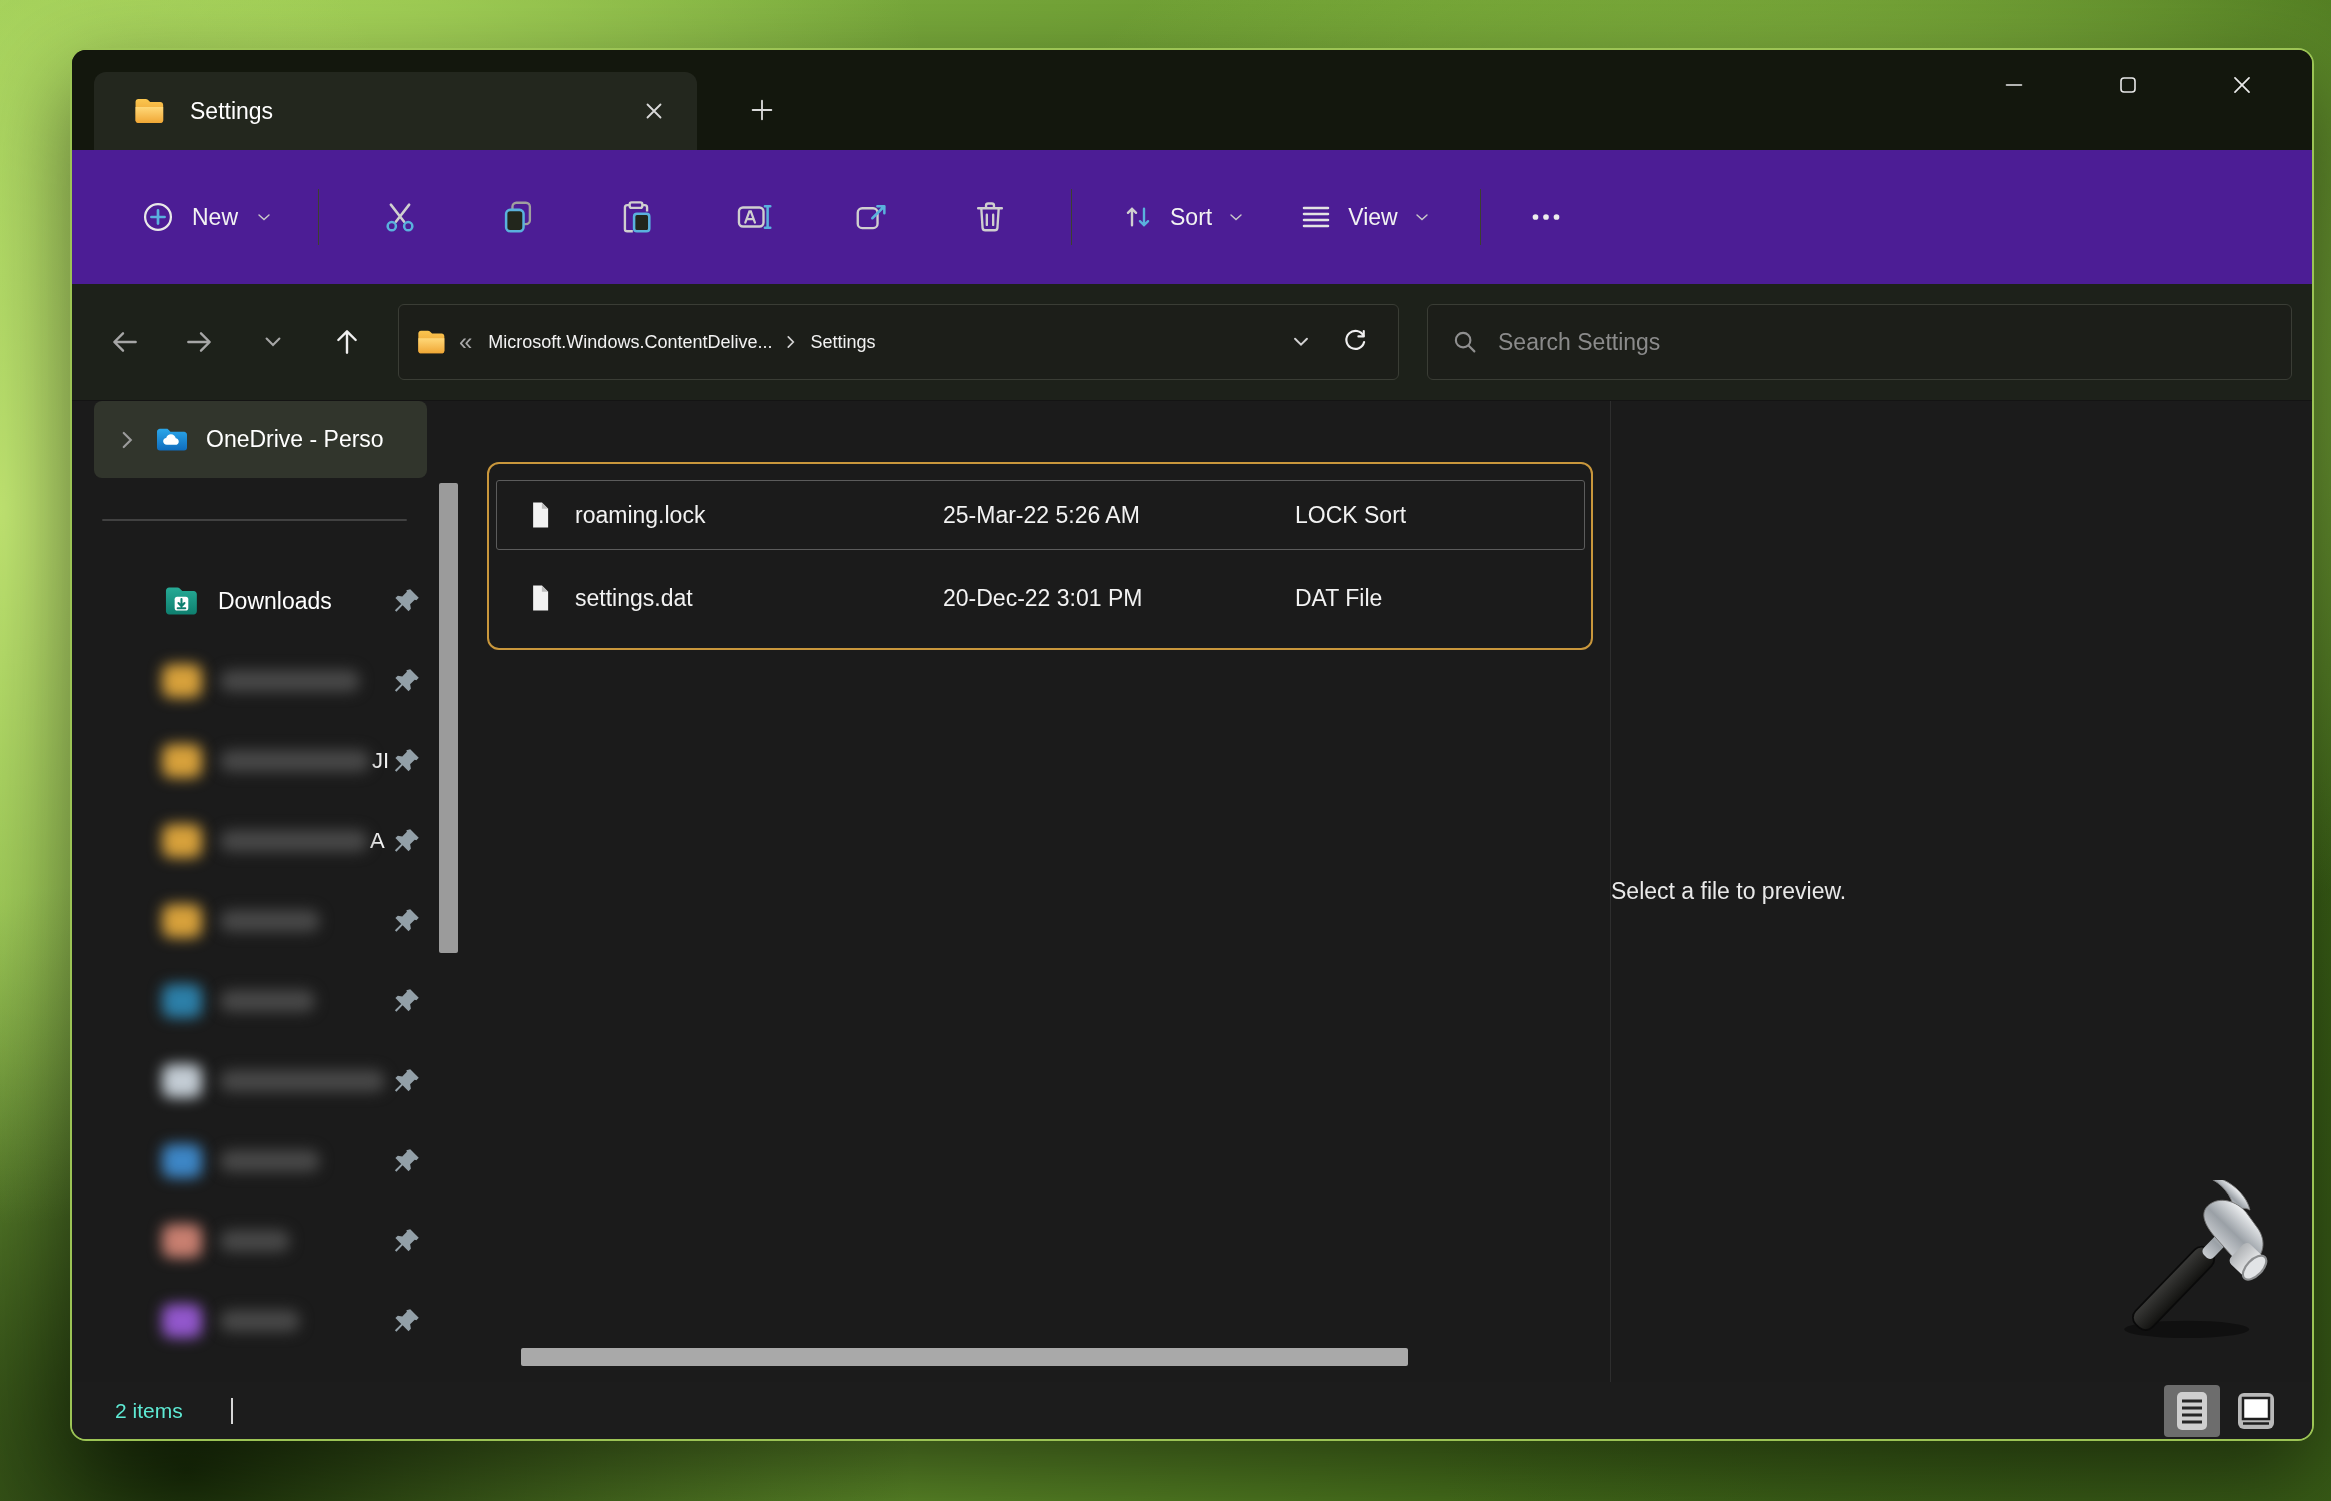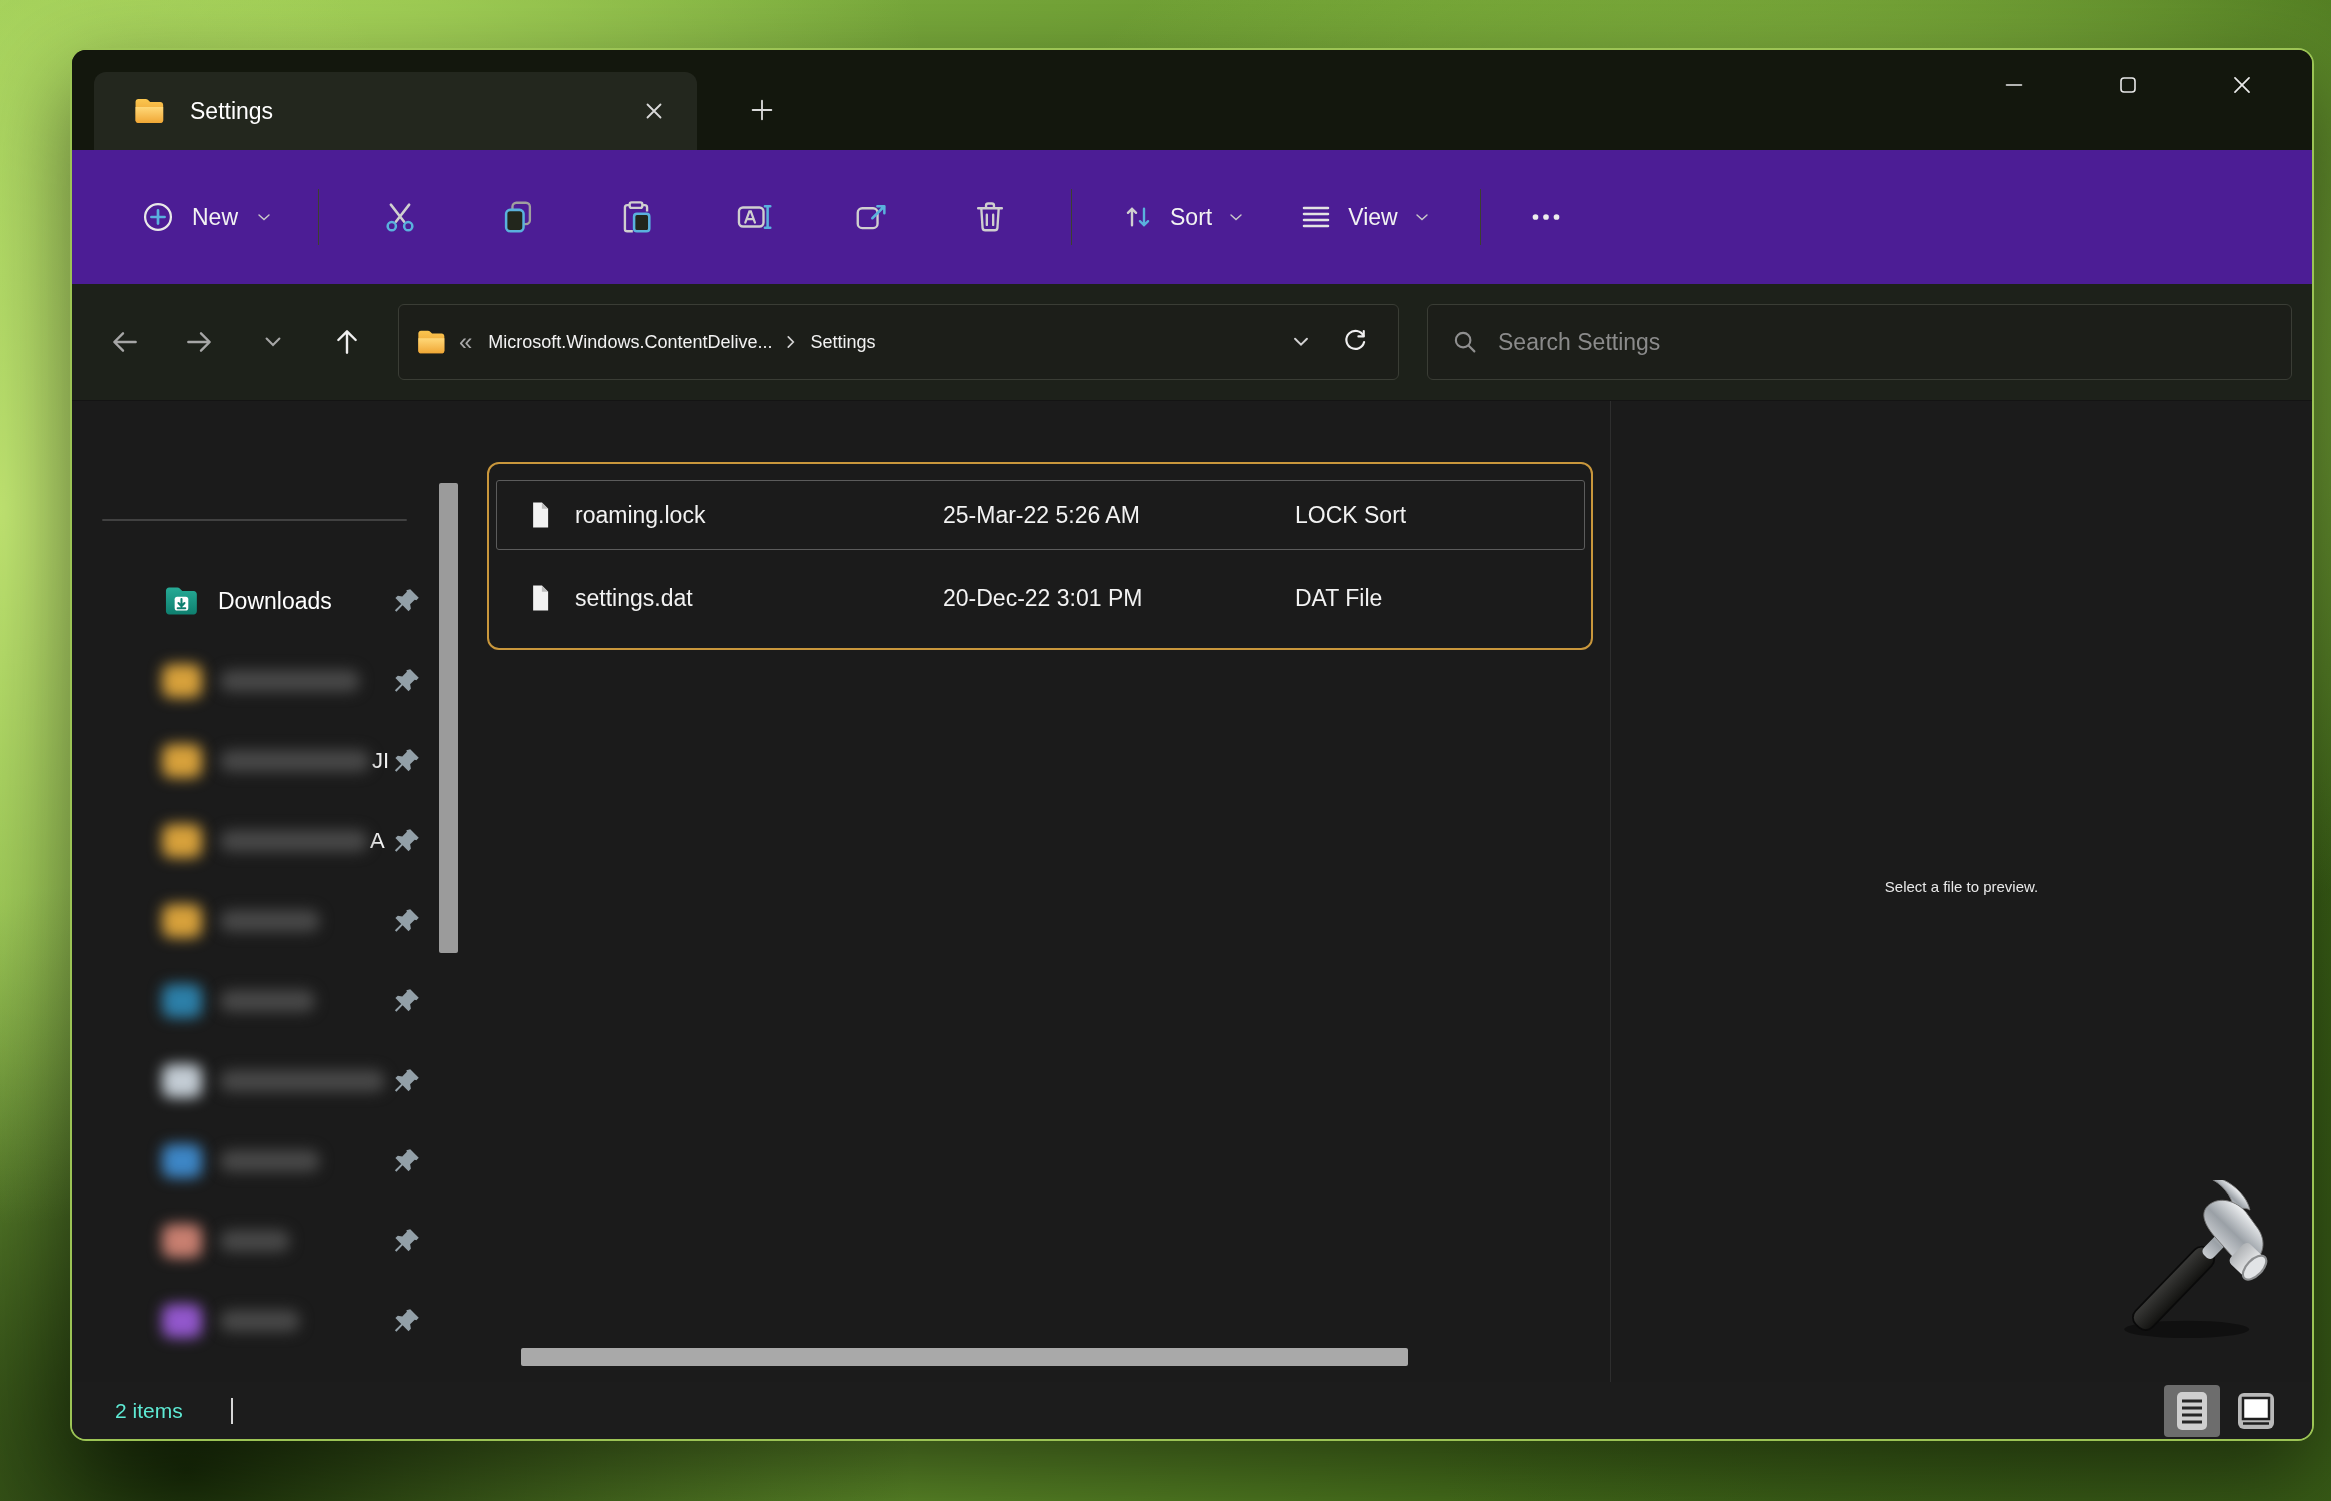--- a/index.html
+++ b/index.html
@@ -80,21 +80,21 @@
       padding-top:16px;box-sizing:content-box}
   .frow{margin:0 6px 13px 7px;height:68px;display:grid;grid-template-columns:428px 359px 308px auto;
       align-items:center;font-size:23px;color:#f2f2f2;border:1px solid transparent;border-radius:3px}
   .frow.focused{border-color:#5c5c5c}
   .fcell-name{display:flex;align-items:center;gap:20px;padding-left:28px;white-space:nowrap;overflow:hidden}
   .fcell-date{padding-left:18px;white-space:nowrap}
   .fcell-type{padding-left:11px;white-space:nowrap}
   .hthumb{position:absolute;bottom:16px;left:61px;width:887px;height:18px;background:#a9a9a9;border-radius:2px}
   
   .preview{flex:1;border-left:1px solid #2e2e2e;position:relative}
-  .pv-msg{position:absolute;top:477px;left:0;right:0;text-align:center;font-size:15px;color:#e9e9e9}
+  .pv-msg{position:absolute;top:477px;left:0;right:0;font-size:23px;color:#e9e9e9}
   .hammer{position:absolute;left:492px;top:779px;width:190px;height:165px}
   
   .statusbar{height:57px;background:#1c1c1c;display:flex;align-items:center;padding:0 28px 0 43px;flex:0 0 auto}
   .sb-count{font-size:21px;color:#5eead4}
   .status-div{width:2px;height:26px;background:#d6d6d6;margin-left:48px}
   .sb-spacer{flex:1}
   .vt-btn{width:56px;height:52px;display:flex;align-items:center;justify-content:center;border-radius:4px;margin-left:8px}
   .vt-btn.active{background:#6d6d6d}
 </style>
 </head>
@@ -308,20 +308,32 @@
             <circle cx="10.5" cy="10.5" r="5.8" fill="none" stroke="#8f8f8f" stroke-width="1.7"></circle>
             <path d="M15 15l4.5 4.5" stroke="#8f8f8f" stroke-width="1.7" stroke-linecap="round"></path>
           </svg>
         <input class="search-input" type="text" placeholder="Search Settings" style="">
       </div>
     </div>
 
     <div class="content">
 
       <div class="sidebar">
+        <div class="onedrive-row">
+          <svg width="26" height="26" viewBox="0 0 24 24">
+              <path d="M9 5.5 15.5 12 9 18.5" fill="none" stroke="#9a9a9a" stroke-width="2" stroke-linecap="round"></path>
+            </svg>
+          <span style="margin-left:14px">
+            <svg width="36" height="36" viewBox="0 0 24 24">
+                <path d="M2 6.5c0-1.1.9-2 2-2h5l2 2h9c1.1 0 2 .9 2 2v8.5a2 2 0 0 1-2 2H4a2 2 0 0 1-2-2z" fill="url(#gOD)"></path>
+                <path d="M8.6 15.2c-1.4 0-2.5-1-2.5-2.3 0-1.1.9-2.1 2-2.2.4-1.5 1.7-2.5 3.2-2.5 1.6 0 3 1.1 3.2 2.7 1.1.1 2 1 2 2.2 0 1.2-1 2.1-2.3 2.1z" fill="#fff"></path>
+              </svg>
+          </span>
+          <span class="od-label">OneDrive - Perso</span>
+        </div>
         <div class="sb-divider"></div>
         <div class="sb-list">
           <div class="sb-row">
             <span>
               <svg width="38" height="38" viewBox="0 0 24 24">
                   <path d="M2.5 5.5c0-1.1.9-2 2-2h5.2c.6 0 1.1.2 1.5.6l1.6 1.6h7.2c1.1 0 2 .9 2 2v10.8c0 1.1-.9 2-2 2H4.5c-1.1 0-2-.9-2-2z" fill="url(#gDL)"></path>
                   <rect x="8" y="9.3" width="8.6" height="8.7" rx="1.6" fill="#fff"></rect>
                   <path d="M12.3 10.8v4.2M10.4 13.3l1.9 2 1.9-2M9.9 16.6h4.8" fill="none" stroke="#0e7f6f" stroke-width="1.3" stroke-linecap="round" stroke-linejoin="round"></path>
                 </svg>
             </span>

